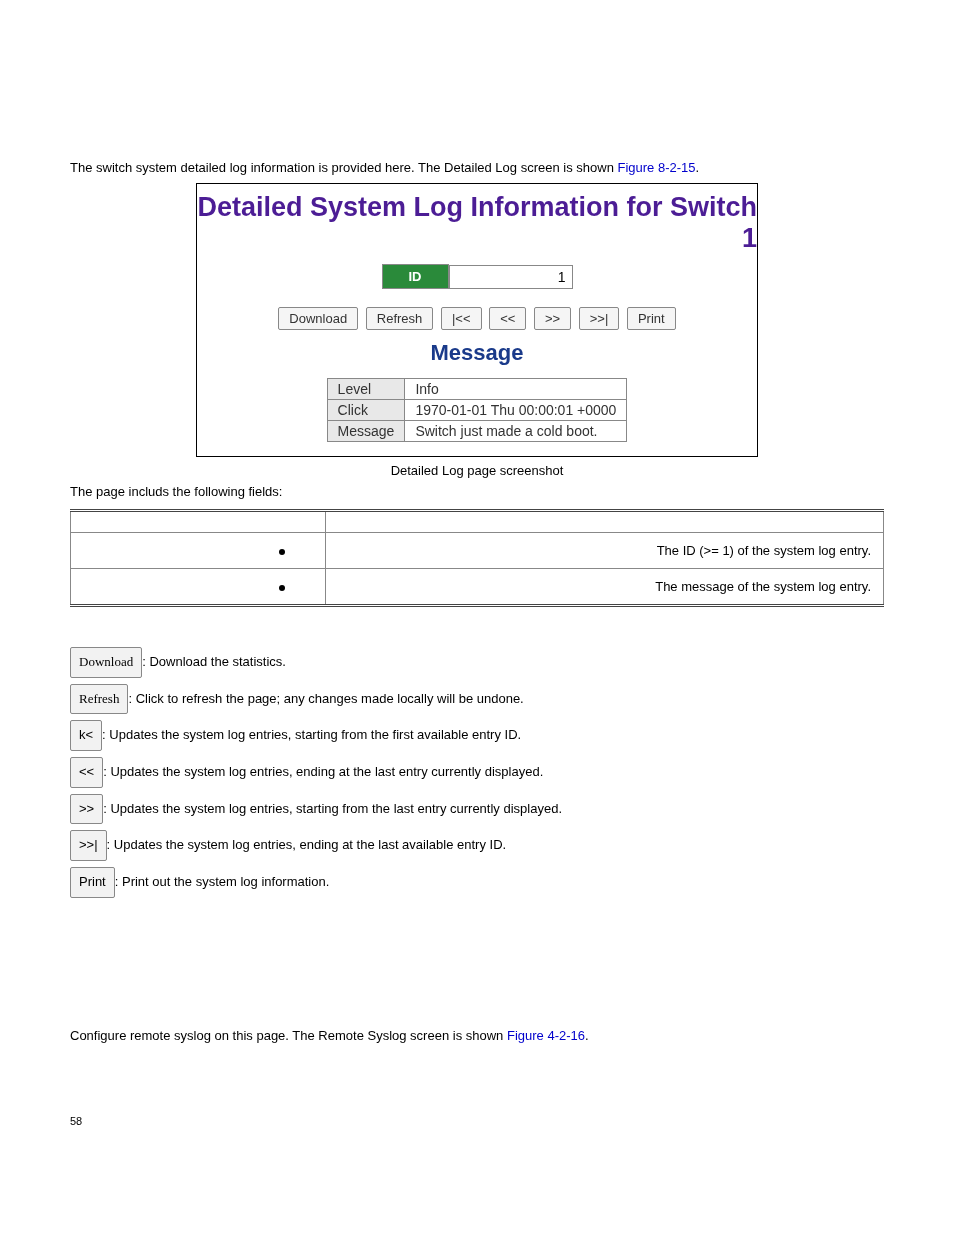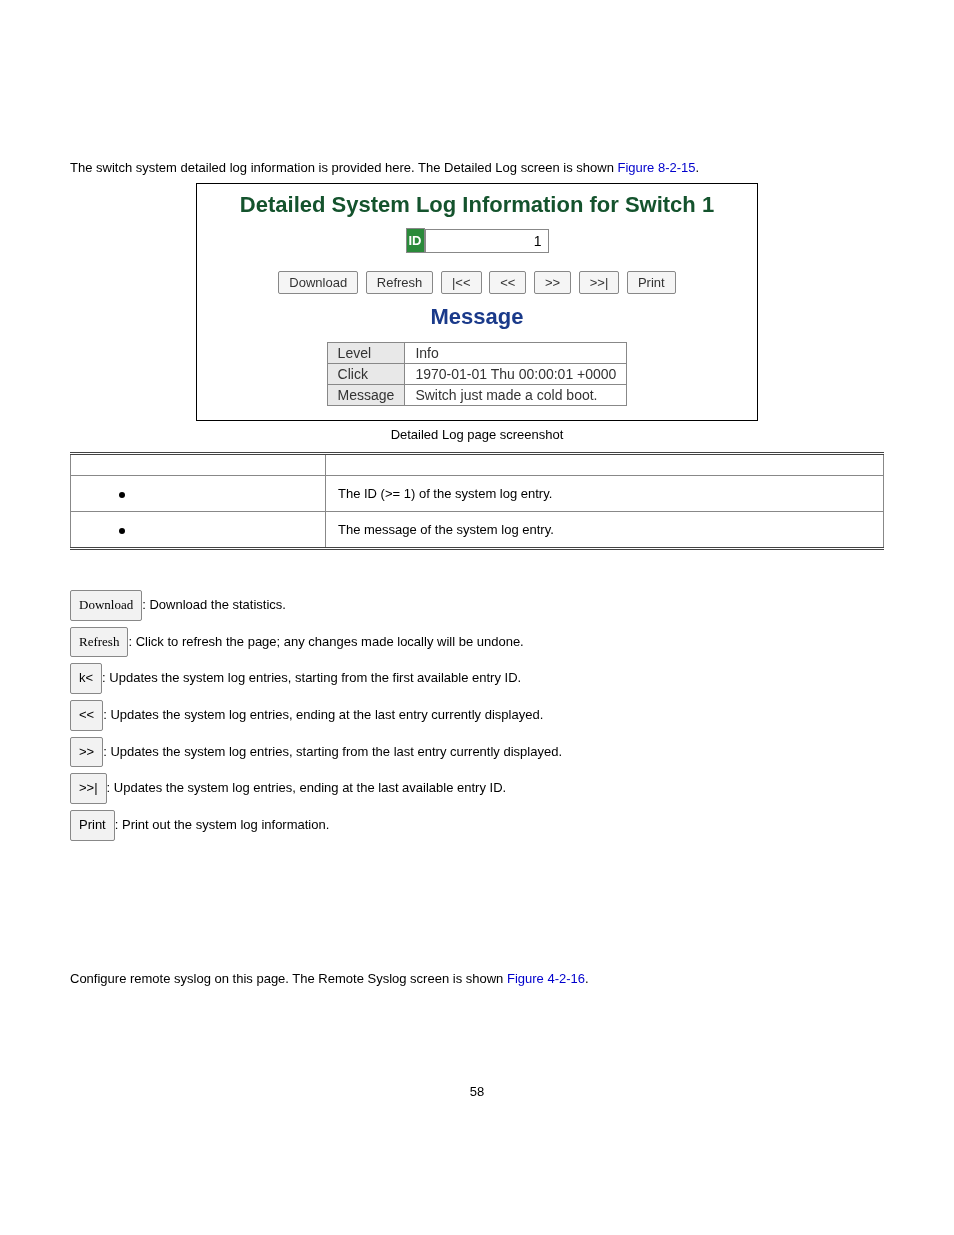--- a/index.html
+++ b/index.html
@@ -21,36 +21,36 @@
 .link {
   color: #0000cc;
 }
 .screenshot-box {
   border: 1px solid #000;
   margin: 0 auto;
   width: 560px;
   padding: 6px 0 0 0;
 }
 .ss-title {
-  color: #14532d;
-  font-size: 22px;
+  color: #4c1d95;
+  font-size: 27px;
   font-weight: bold;
-  text-align: center;
+  text-align: right;
   margin: 2px 0 10px 0;
 }
 .id-row {
   text-align: center;
   margin-bottom: 18px;
 }
 .id-label {
   display: inline-block;
   background: #2a8a3a;
   color: #fff;
   font-weight: bold;
-  padding: 4px 2px;
+  padding: 4px 26px;
   border: 1px solid #888;
   vertical-align: middle;
 }
 .id-input {
   display: inline-block;
   width: 110px;
   border: 1px solid #888;
   padding: 3px 6px;
   text-align: right;
   vertical-align: middle;
@@ -106,21 +106,21 @@
   margin-top: 0;
 }
 .fields-table {
   width: 100%;
   border-collapse: collapse;
   margin-top: 10px;
 }
 .fields-table th, .fields-table td {
   border: 1px solid #888;
   padding: 10px 12px;
-  text-align: left;
+  text-align: right;
   vertical-align: top;
 }
 .fields-table .hrow th {
   background: #fff;
 }
 .fields-table .top-border th {
   border-top: 3px double #444;
 }
 .fields-table tr.last td, .fields-table tr.last th {
   border-bottom: 3px double #444;
@@ -156,23 +156,22 @@
   min-width: 14px;
   text-align: center;
 }
 .btn-img.sans {
   font-family: Arial, sans-serif;
 }
 .remote-line {
   margin-top: 130px;
 }
 .page-num {
-  text-align: center;
-  margin-top: 98px;
-  font-size: 13px;
+  margin-top: 72px;
+  font-size: 11px;
 }
 </style>
 </head>
 <body>
 
 <div class="page">
 
   <div class="intro-line">
     <span>The switch system detailed log information is provided here. The Detailed Log screen is shown </span><span class="link">Figure 8-2-15</span><span>.</span>
   </div>
@@ -211,20 +210,21 @@
           <td class="label">Message</td>
           <td>Switch just made a cold boot.</td>
         </tr>
       </tbody>
         </table>
     </div>
   </div>
 
   <div class="caption">Detailed Log page screenshot</div>
 
+  <div class="fields-intro">The page includs the following fields:</div>
 
   <table class="fields-table">
     <tbody>
         <tr class="hrow top-border">
       <th class="obj-col"></th>
       <th></th>
     </tr>
     <tr>
       <td class="obj-col"><span class="bullet"></span></td>
       <td>The ID (&gt;= 1) of the system log entry.</td>

